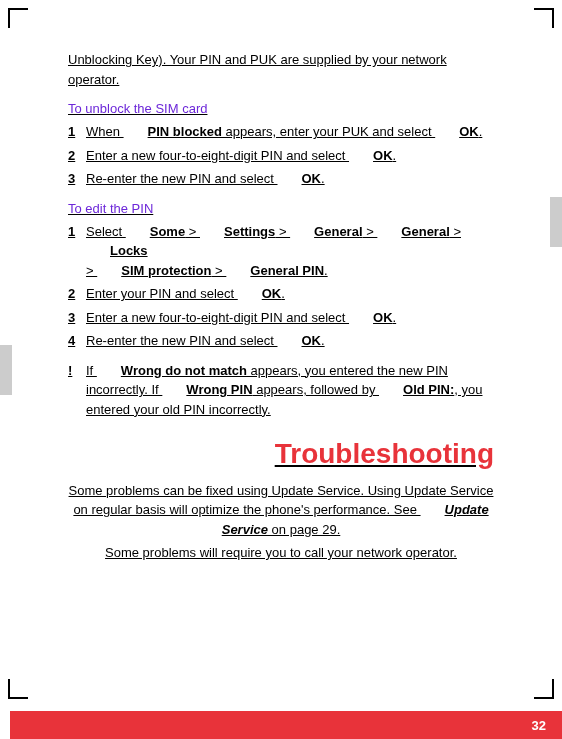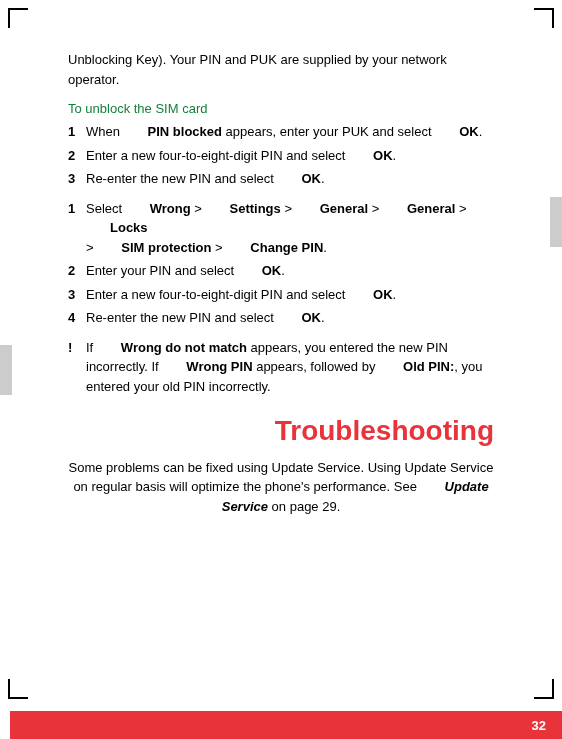--- a/index.html
+++ b/index.html
@@ -53,31 +53,32 @@
       border-bottom: 2px solid #000;
       border-right: 2px solid #000;
     }
 
     .content {
       position: absolute;
       top: 50px;
       left: 68px;
       right: 68px;
       bottom: 50px;
+      text-decoration: underline;
     }
 
     .intro-text {
       font-size: 13px;
       line-height: 1.5;
       margin-bottom: 12px;
       color: #000;
     }
 
     .section-header {
-      color: #15803d;
+      color: #6d28d9;
       font-size: 13px;
       font-weight: normal;
       margin-bottom: 6px;
       margin-top: 12px;
     }
 
     .numbered-list {
       list-style: none;
       margin-bottom: 10px;
       padding: 0;
@@ -210,24 +211,25 @@
       <li>
         <span class="list-number">2</span>
         <span class="list-content">Enter a new four-to-eight-digit PIN and select <span class="bold">OK</span>.</span>
       </li>
       <li>
         <span class="list-number">3</span>
         <span class="list-content">Re-enter the new PIN and select <span class="bold">OK</span>.</span>
       </li>
     </ol>
 
+    <p class="section-header">To edit the PIN</p>
     <ol class="numbered-list">
       <li>
         <span class="list-number">1</span>
-        <span class="list-content">Select <span class="bold">Wrong</span> &gt; <span class="bold">Settings</span> &gt; <span class="bold">General</span> &gt; <span class="bold">General</span> &gt; <span class="bold">Locks</span><br>&gt; <span class="bold">SIM protection</span> &gt; <span class="bold">Change PIN</span>.</span>
+        <span class="list-content">Select <span class="bold">Some</span> &gt; <span class="bold">Settings</span> &gt; <span class="bold">General</span> &gt; <span class="bold">General</span> &gt; <span class="bold">Locks</span><br>&gt; <span class="bold">SIM protection</span> &gt; <span class="bold">General PIN</span>.</span>
       </li>
       <li>
         <span class="list-number">2</span>
         <span class="list-content">Enter your PIN and select <span class="bold">OK</span>.</span>
       </li>
       <li>
         <span class="list-number">3</span>
         <span class="list-content">Enter a new four-to-eight-digit PIN and select <span class="bold">OK</span>.</span>
       </li>
       <li>
@@ -239,18 +241,21 @@
     <div class="warning-item">
       <span class="warning-icon">!</span>
       <span class="list-content">If <span class="bold">Wrong do not match</span> appears, you entered the new PIN incorrectly. If <span class="bold">Wrong PIN</span> appears, followed by <span class="bold">Old PIN:</span>, you entered your old PIN incorrectly.</span>
     </div>
 
     <h2 class="troubleshooting-title">Troubleshooting</h2>
 
     <p class="troubleshooting-text">
       Some problems can be fixed using Update Service. Using Update Service on regular basis will optimize the phone's performance. See <span class="italic bold">Update Service</span> on page 29.
     </p>
+    <p class="troubleshooting-text">
+      Some problems will require you to call your network operator.
+    </p>
   </div>
 
   <div class="bottom-bar">
     <span class="page-number">32</span>
   </div>
 </div>
 
 </body></html>

